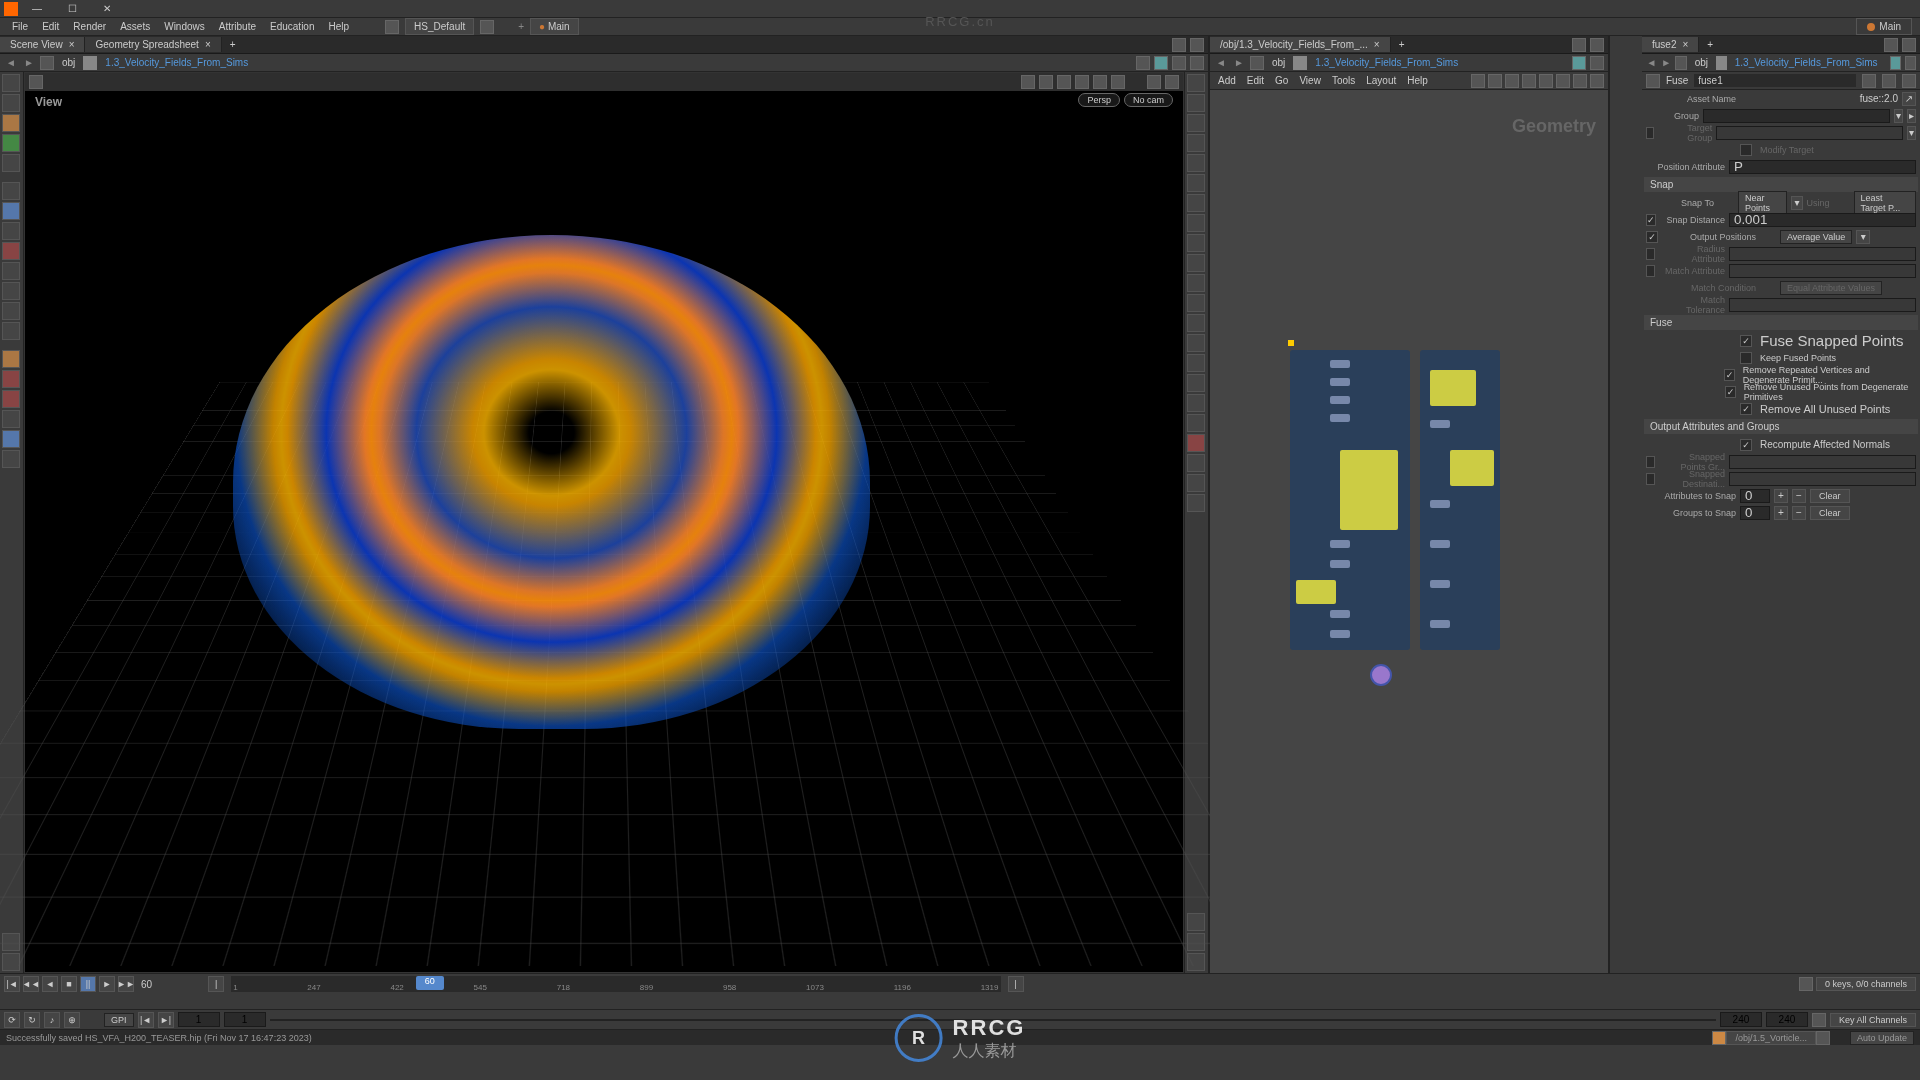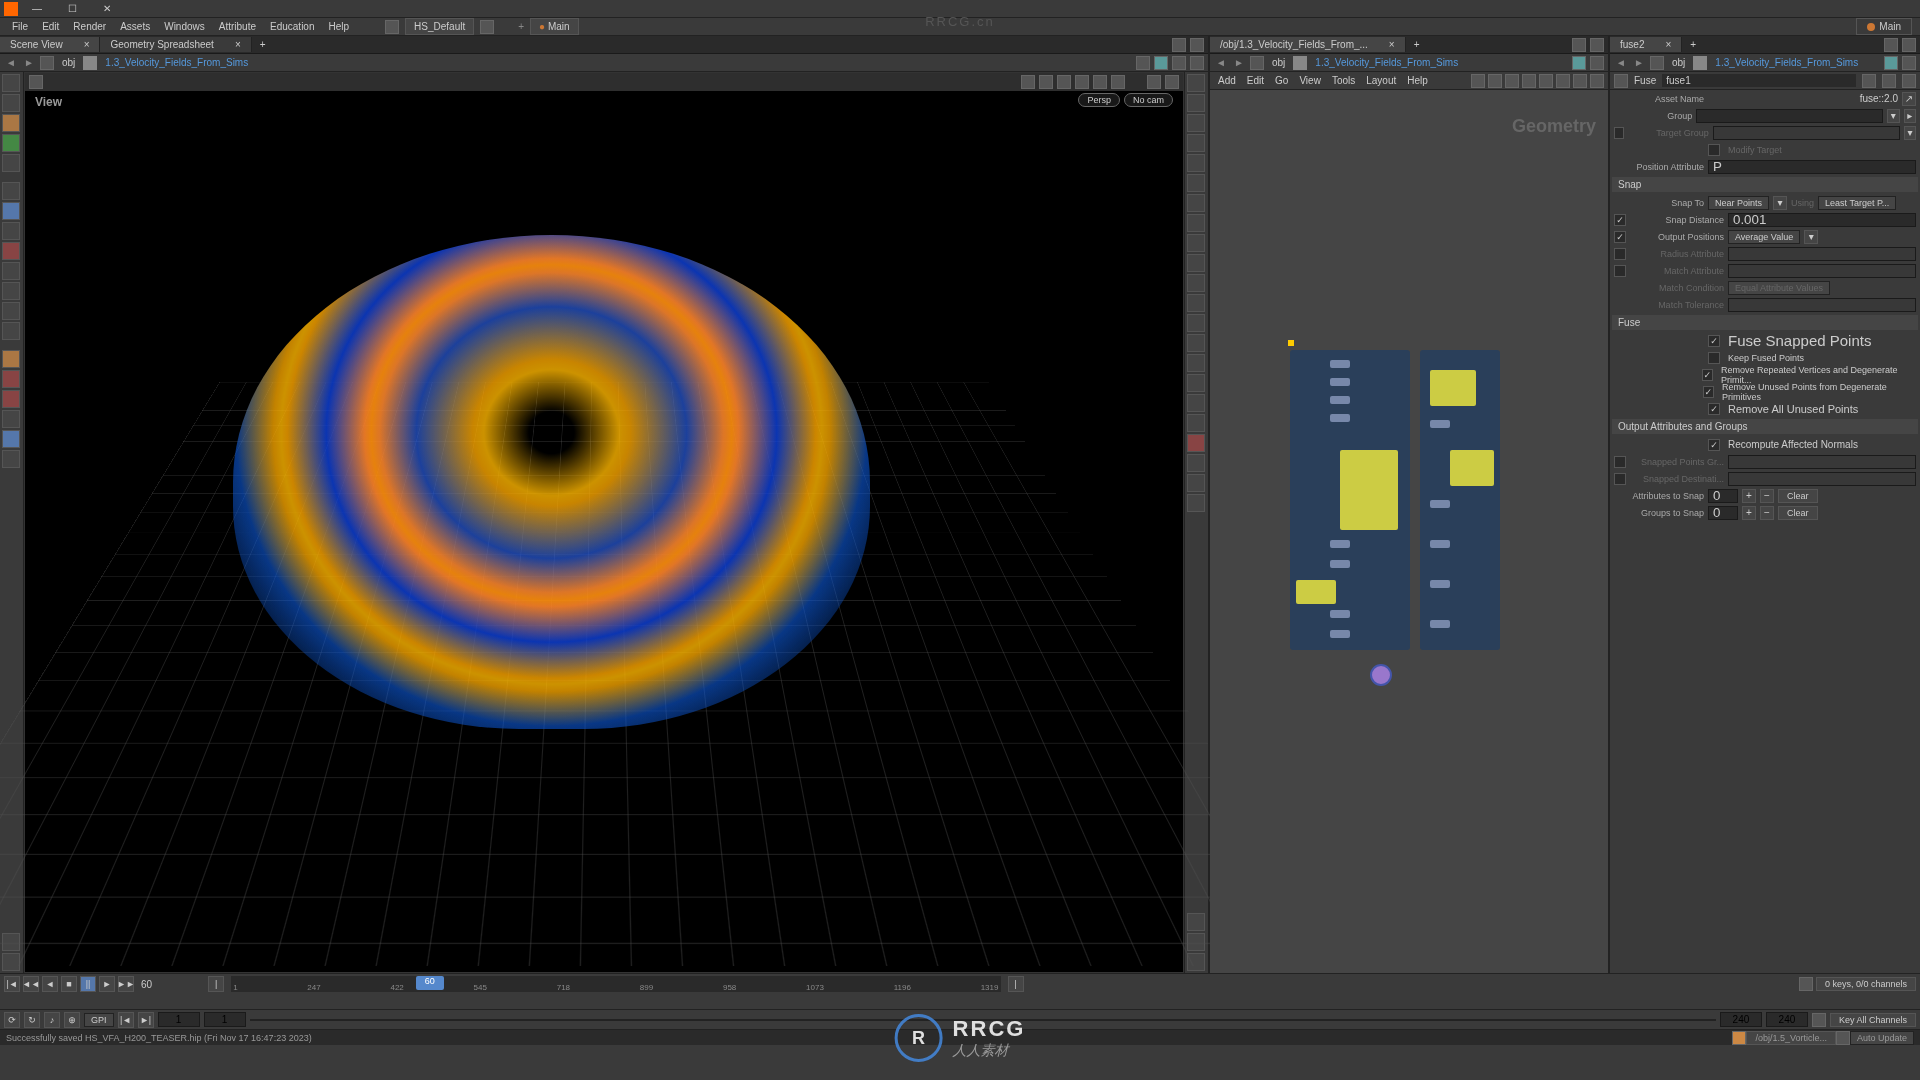--- a/index.html
+++ b/index.html
@@ -21,21 +21,21 @@
 .main-badge .dot { width: 8px; height: 8px; background: #cc7733; border-radius: 50%; }
 
 
 .main-layout { display: flex; height: 937px; }
 
 
 .left-panel { width: 1210px; display: flex; flex-direction: column; border-right: 2px solid #222; }
 
 
 .tab-bar { height: 18px; background: #2a2a2a; display: flex; align-items: center; border-bottom: 1px solid #1a1a1a; }
-.tab { background: #3a3a3a; padding: 2px 10px; border-right: 1px solid #222; font-size: 10px; cursor: pointer; display: flex; align-items: center; gap: 21px; }
+.tab { background: #3a3a3a; padding: 2px 10px; border-right: 1px solid #222; font-size: 10px; cursor: pointer; display: flex; align-items: center; gap: 6px; }
 .tab.active { background: #454545; }
 .tab .close { font-size: 10px; }
 .tab-add { padding: 2px 8px; cursor: pointer; }
 .tab-bar-icons { margin-left: auto; display: flex; gap: 4px; padding-right: 4px; }
 .small-icon { width: 14px; height: 14px; background: #555; border: 1px solid #666; cursor: pointer; }
 .small-icon.teal { background: #5a9999; }
 .small-icon.orange { background: #cc8844; }
 
 
 .path-bar { height: 18px; background: #3a3a3a; display: flex; align-items: center; padding: 0 4px; gap: 4px; border-bottom: 1px solid #222; font-size: 10px; }
@@ -78,29 +78,29 @@
 .node-group.g1 { left: 80px; top: 260px; width: 120px; height: 300px; }
 .node-group.g2 { left: 210px; top: 260px; width: 80px; height: 300px; }
 .sticky { background: #cccc44; position: absolute; border-radius: 2px; }
 .mini-node { position: absolute; width: 20px; height: 8px; background: #7788aa; border-radius: 2px; }
 .out-node { position: absolute; left: 160px; top: 574px; width: 22px; height: 22px; background: #9977cc; border-radius: 50%; border: 2px solid #4455aa; }
 .yellow-dot { position: absolute; left: 78px; top: 250px; width: 6px; height: 6px; background: #ffcc00; }
 
 .network-toolbar { height: 18px; background: #3a3a3a; display: flex; align-items: center; gap: 3px; padding: 0 4px; border-bottom: 1px solid #222; }
 
 
-.right-panel { width: 310px; display: flex; flex-direction: column; background: #3a3a3a; }
+.right-panel { width: 310px; display: flex; flex-direction: column; background: #3a3a3a; padding-left: 32px; }
 .param-header { display: flex; align-items: center; height: 18px; background: #3a3a3a; padding: 0 4px; gap: 6px; border-bottom: 1px solid #222; }
 .param-node-name { flex: 1; background: #2a2a2a; padding: 1px 4px; }
 .param-row { display: flex; align-items: center; height: 17px; padding: 0 4px; gap: 4px; font-size: 10px; }
 .param-label { width: 90px; text-align: right; color: #aaa; font-size: 9px; }
 .param-label.dim { color: #666; }
 .param-field { flex: 1; background: #2a2a2a; border: 1px solid #1a1a1a; padding: 1px 4px; height: 14px; color: #ccc; }
 .param-field.dim { background: #383838; color: #555; }
-.param-dropdown { background: #454545; border: 1px solid #222; padding: 1px 6px; font-size: 9px; }
+.param-dropdown { background: #454545; border: 1px solid #222; padding: 1px 6px; font-size: 9px; margin-left: 20px; }
 .param-check { width: 12px; height: 12px; background: #2a2a2a; border: 1px solid #555; display: inline-flex; align-items: center; justify-content: center; margin-right: 4px; }
 .param-check.on::after { content: "✓"; color: #ccc; font-size: 9px; }
 .section-header { background: #454545; padding: 2px 6px; font-size: 10px; margin: 2px 2px; cursor: pointer; }
 .param-btn { background: #454545; border: 1px solid #555; padding: 1px 8px; font-size: 9px; cursor: pointer; }
 .small-btn { width: 14px; height: 14px; background: #454545; border: 1px solid #555; cursor: pointer; text-align: center; }
 
 
 .timeline-area { height: 36px; background: #3a3a3a; border-top: 1px solid #222; display: flex; flex-direction: column; }
 .timeline-track { height: 16px; background: #2a2a2a; position: relative; margin: 0 20px; }
 .timeline-marks { position: absolute; inset: 0; display: flex; justify-content: space-between; padding: 0 2px; font-size: 8px; color: #888; align-items: flex-end; }
@@ -109,21 +109,21 @@
 .play-btn { width: 16px; height: 16px; background: #454545; border: 1px solid #555; display: flex; align-items: center; justify-content: center; cursor: pointer; font-size: 9px; }
 .frame-field { width: 42px; background: #2a2a2a; border: 1px solid #1a1a1a; padding: 1px 3px; text-align: center; font-size: 10px; }
 
 
 .anim-bar { height: 20px; background: #3a3a3a; border-top: 1px solid #222; display: flex; align-items: center; gap: 4px; padding: 0 4px; font-size: 10px; }
 .status-bar { height: 16px; background: #2a2a2a; border-top: 1px solid #222; display: flex; align-items: center; padding: 0 6px; font-size: 9px; color: #999; }
 
 .watermark { position: absolute; left: 50%; bottom: 18px; transform: translateX(-50%); display: flex; align-items: center; gap: 10px; z-index: 100; opacity: 0.85; }
 .wm-logo { width: 48px; height: 48px; border: 3px solid #4488dd; border-radius: 50%; display: flex; align-items: center; justify-content: center; color: #fff; font-weight: bold; font-size: 18px; }
 .wm-text { color: #fff; font-size: 22px; font-weight: bold; letter-spacing: 2px; }
-.wm-sub { color: #aaa; font-size: 14px; font-style: italic; }
+.wm-sub { color: #aaa; font-size: 16px; }
 .top-wm { position: absolute; top: 14px; left: 50%; transform: translateX(-50%); color: #555; font-size: 13px; letter-spacing: 2px; z-index: 5; }
 </style>
 </head>
 <body>
 
 <div class="title-bar">
   <div class="app-icon"></div>
   <div class="window-controls">
     <span>—</span>
     <span>☐</span>

